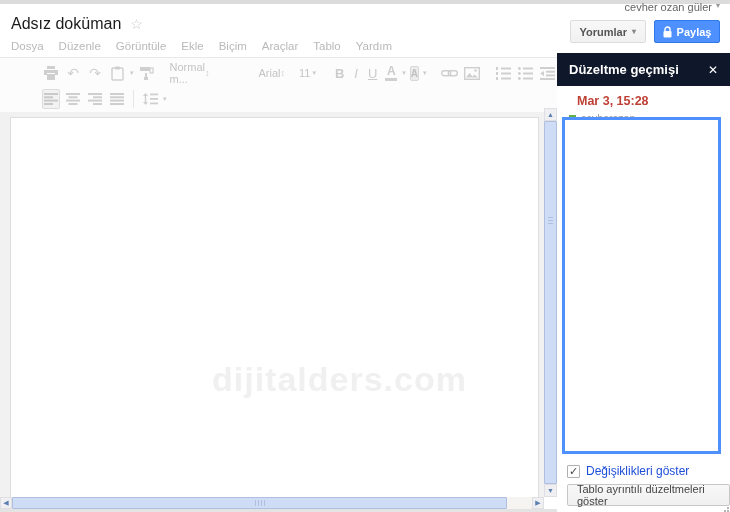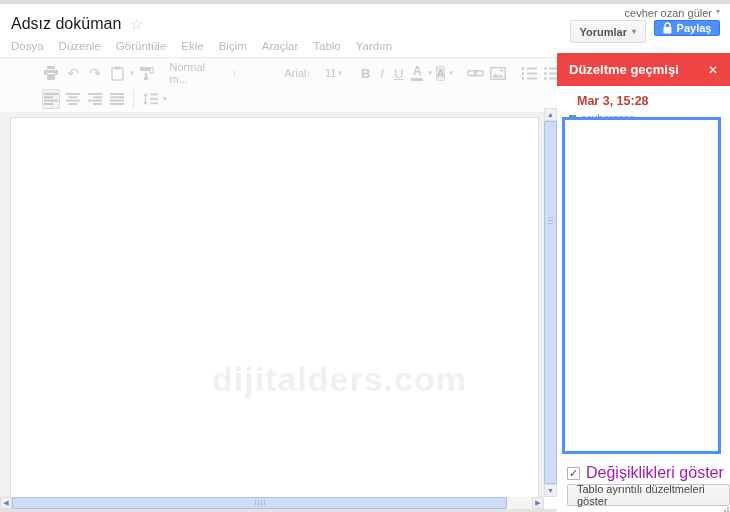--- a/index.html
+++ b/index.html
@@ -4,45 +4,45 @@
 <style>
   * { margin:0; padding:0; box-sizing:border-box; }
   html,body { width:730px; height:512px; }
   body { font-family:"Liberation Sans", sans-serif; background:#fff; }
   .screen { position:relative; width:730px; height:512px; overflow:hidden; background:#fff; }
 
   
   .top-strip { position:absolute; top:0; left:0; width:730px; height:4px; background:#dcdcdc; }
 
   
-  .account-row { position:absolute; top:7px; right:10px; font-size:11px; color:#666; display:flex; align-items:flex-start; gap:4px; cursor:pointer; }
+  .account-row { position:absolute; top:1px; right:10px; font-size:11px; color:#666; display:flex; align-items:flex-start; gap:4px; cursor:pointer; }
   .account-caret { font-size:8px; color:#999; }
   .doc-title { position:absolute; top:15px; left:11px; font-size:16px; color:#1c1c1c; display:flex; align-items:center; gap:9px;text-align:center; }
   .title-star { font-size:14px; color:#c9c9c9; cursor:pointer; }
   .menu-row { position:absolute; top:40px; left:11px; display:flex; gap:15px; font-size:11.5px; color:#b9b9b9; }
   .menu-row span { cursor:default; }
   .save-status { position:absolute; top:40px; left:345px; font-size:11.5px; color:#868686; }
 
   .btn-comments { position:absolute; top:20px; right:84px; height:23px; padding:0 9px; display:flex; align-items:center; gap:5px;
     background:linear-gradient(#f8f8f8,#f1f1f1); border:1px solid #dcdcdc; border-radius:2px;
     font-size:11px; font-weight:bold; color:#555; cursor:pointer; }
   .btn-comments .caret { font-size:8px; color:#888; }
-  .btn-share { position:absolute; top:20px; right:10px; height:16px; width:66px; display:flex; align-items:center; justify-content:center; gap:5px;
+  .btn-share { position:absolute; top:20px; right:10px; height:23px; width:66px; display:flex; align-items:center; justify-content:center; gap:5px;
     background:#4d90fe; border:1px solid #3079ed; border-radius:2px; font-size:11px; font-weight:bold; color:#fff; cursor:pointer; }
 
   
   .toolbar { position:absolute; top:57px; left:0; width:557px; height:55px; background:#fcfcfc; border-top:1px solid #e8e8e8; }
   .tb-row { display:flex; align-items:center; height:26px; padding-left:40px; }
   .tb-row1 { margin-top:2px; }
   .tbi { min-width:18px; height:20px; display:flex; align-items:center; justify-content:center; color:#cfcfcf; font-size:14px; margin:0 2px; cursor:pointer; }
   .tbi svg { display:block; }
   .tb-sep { width:1px; height:18px; background:#e6e6e6; margin:0 5px; }
   .tb-dd { display:flex; align-items:center; justify-content:space-between; font-size:11px; color:#c4c4c4; margin:0 2px; cursor:pointer; }
   .tb-dd .ud { font-size:9px; color:#ccc; }
-  .dd-style { width:66px;gap:27px; }
+  .dd-style { width:66px; }
   .dd-font { width:72px;margin-left:37px; }
   .dd-size { width:28px; }
   .tb-letter { font-size:13px; color:#ccc; cursor:pointer; margin:0 5px; }
   .b { font-weight:bold; } .i { font-style:italic; } .u { text-decoration:underline; }
   .tb-colorA { display:flex; flex-direction:column; align-items:center; line-height:11px; margin:0 3px; cursor:pointer; }
   .tb-colorA .A { font-size:12px; font-weight:bold; color:#ccc; }
   .tb-colorA .bar { width:12px; height:3px; background:#d0d0d0; margin-top:1px; }
   .tb-hl { width:15px; height:15px; border:1px solid #d8d8d8; background:#ececec; color:#c0c0c0; font-size:10px; font-weight:bold;
     display:flex; align-items:center; justify-content:center; border-radius:2px; margin:0 2px; cursor:pointer; }
   .mini-caret { font-size:7px; color:#ccc; margin:0 2px; cursor:pointer; }
@@ -65,32 +65,32 @@
   .h-scroll .arrow { position:absolute; top:0; width:12px; height:12px; display:flex; align-items:center; justify-content:center;
     font-size:7px; color:#5d7fb2; background:#f0f0f3; border:1px solid #dfdfe3; cursor:pointer; }
   .h-scroll .arrow.left { left:0; } .h-scroll .arrow.right { right:0; }
   .h-thumb { position:absolute; top:0; left:12px; width:495px; height:12px; background:#cfdcf5; border:1px solid #aebfe0; border-radius:1px; cursor:grab; }
   .h-thumb .grip { position:absolute; top:2px; left:50%; margin-left:-5px; width:10px; height:6px;
     background:repeating-linear-gradient(90deg,#aebfe0 0 1px, transparent 1px 3px); }
   .bottom-strip { position:absolute; top:509px; left:0; width:730px; height:3px; background:#e3e3e3; }
 
   
   .panel { position:absolute; top:53px; left:557px; width:173px; height:459px; background:#fff; z-index:5; }
-  .panel-header { height:33px; background:#ef4444; color:#fff; display:flex; align-items:center; padding:0 12px; }
+  .panel-header { height:33px; background:#0f172a; color:#fff; display:flex; align-items:center; padding:0 12px; }
   .panel-title { font-size:13px; font-weight:bold; }
   .panel-close { margin-left:auto; font-size:12px; color:#fff; cursor:pointer; }
   .rev-date { margin:8px 0 0 20px; font-size:12.5px; font-weight:bold; color:#bf4136; cursor:pointer; }
   .rev-author { margin:4px 0 0 12px; display:flex; align-items:center; gap:5px; }
   .author-swatch { width:7px; height:7px; background:#63b04a; }
   .author-name { font-size:10.5px; color:#9a9a9a; }
   .preview-box { position:absolute; top:64px; left:5px; width:159px; height:337px; border:3px solid #4d90fe; background:#fff; }
   .show-changes { position:absolute; top:411px; left:10px; display:flex; align-items:center; gap:6px; cursor:pointer; }
   .checkbox { width:13px; height:13px; border:1px solid #b0b0b0; border-radius:1px; background:#fff; display:flex; align-items:center; justify-content:center;
     font-size:11px; color:#444; line-height:13px; }
-  .show-changes-label { font-size:16px; color:#a21caf; }
+  .show-changes-label { font-size:12px; color:#1d4ed8; }
   .btn-detail { position:absolute; top:431px; left:10px; height:22px; padding:0 9px; display:flex; align-items:center;
     background:linear-gradient(#f8f8f8,#f0f0f0); border:1px solid #c6c6c6; border-radius:2px; font-size:11px; color:#444; cursor:pointer; }
   .resize-grip { position:absolute; right:1px; bottom:1px; width:10px; height:10px; }
 </style>
 </head>
 <body>
 
 <div class="screen">
 
   <div class="top-strip"></div>

